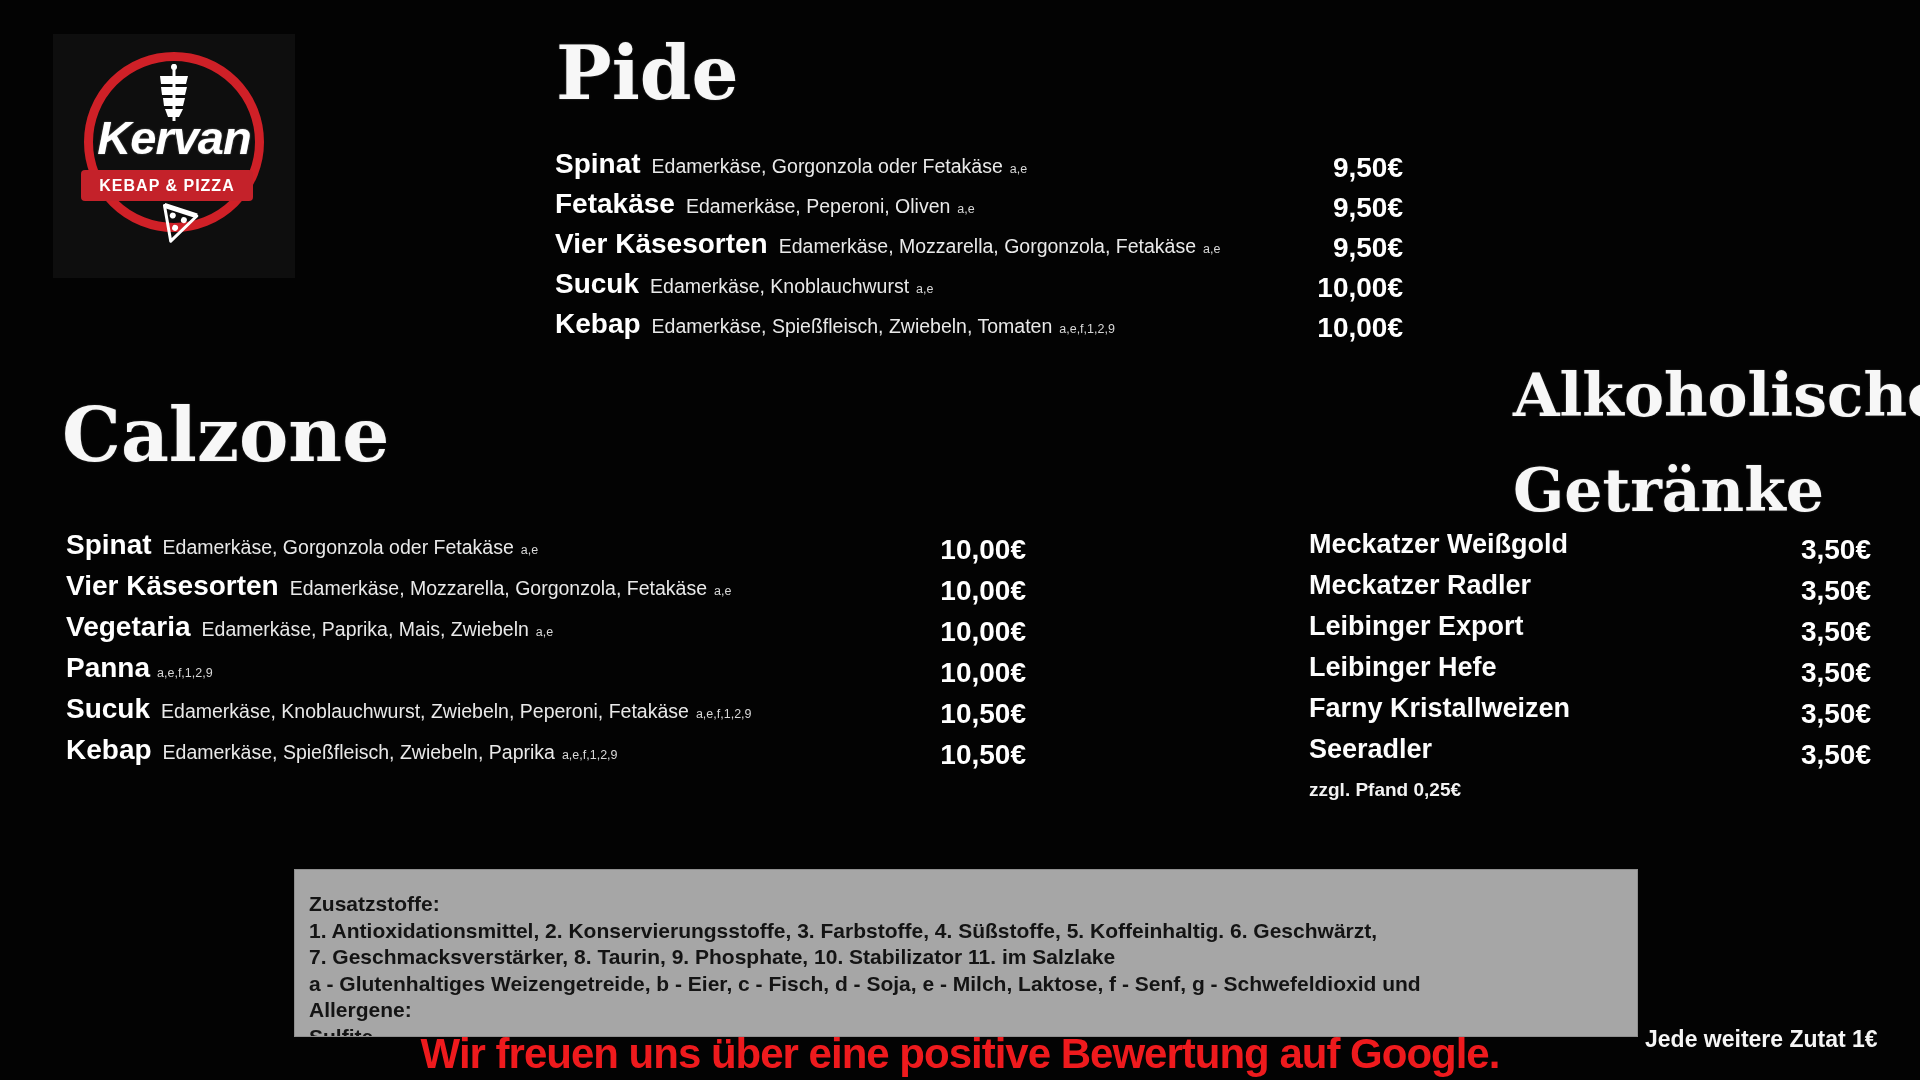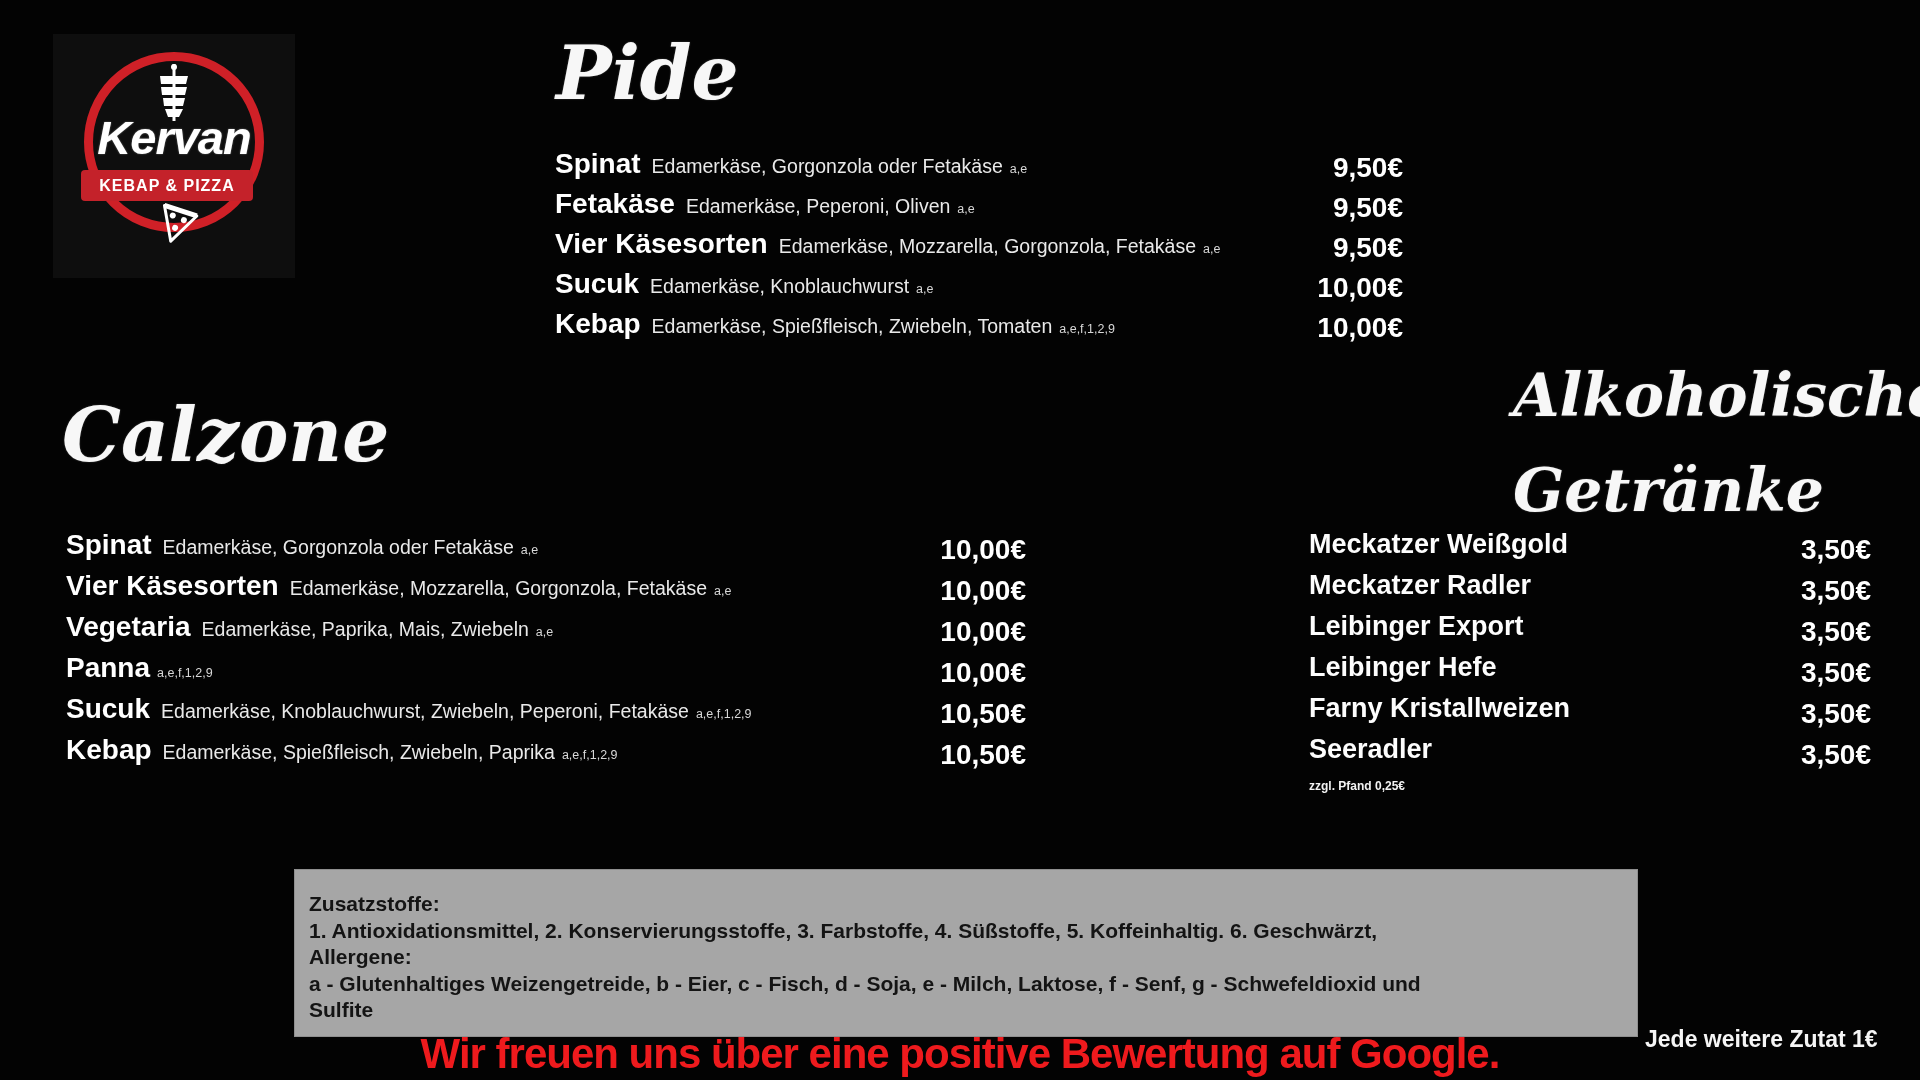--- a/index.html
+++ b/index.html
@@ -34,21 +34,21 @@
     background:#c4222a; border-radius:4px;
     display:flex; align-items:center; justify-content:center;
     font-weight:900; font-size:16px; letter-spacing:1px; color:#fff;
   }
   .logo-pizza { position:absolute; left:100px; top:168px; width:46px; height:46px; }
 
   
   .script-title {
     position:absolute;
     font-family:"DejaVu Serif", serif;
-    font-style:italic; font-weight:700;
+    font-weight:700;
     color:#f7f7f7; white-space:nowrap;
     text-shadow:0 0 2px rgba(255,255,255,.25);
   }
   .title-pide    { left:556px; top:30px;  font-size:74px; }
   .title-calzone { left:62px;  top:392px; font-size:74px; }
   .title-drinks  { left:1513px; top:348px; font-size:60px; line-height:95px; }
 
   
   .menu-list { position:absolute; }
   .list-pide    { left:555px;  top:148px; width:848px; }
@@ -65,21 +65,21 @@
   .item-desc  { font-weight:400; font-size:19.5px; color:#e9e9e9; margin-left:11px; }
   .item-codes { font-weight:400; font-size:12.5px; color:#d8d8d8; margin-left:7px; }
   .item-price {
     position:absolute; right:0; bottom:4px;
     font-weight:600; font-size:28px; color:#ffffff;
   }
   .drink-name { font-weight:600; font-size:27px; color:#fdfdfd; }
 
   .deposit-note {
     position:absolute; left:0; top:250px;
-    font-weight:600; font-size:12px; color:#f2f2f2;
+    font-weight:600; font-size:19px; color:#f2f2f2;
   }
 
   
   .info-box {
     position:absolute; left:294px; top:869px; width:1344px; height:168px;
     background:#a6a6a6;
     border:1px solid #8f8f8f;
     padding:21px 14px;
     color:#141414;
     font-weight:700; font-size:21px; line-height:26.5px;
@@ -226,19 +226,20 @@
   <div class="menu-row">
     <span class="drink-name">Seeradler</span>
     <span class="item-price">3,50€</span>
   </div>
   <div class="deposit-note">zzgl. Pfand 0,25€</div>
 </div>
 
 <div class="info-box">
   <div>Zusatzstoffe:</div>
   <div>1. Antioxidationsmittel, 2. Konservierungsstoffe, 3. Farbstoffe, 4. Süßstoffe, 5. Koffeinhaltig. 6. Geschwärzt,</div>
+  <div>7. Geschmacksverstärker, 8. Taurin, 9. Phosphate, 10. Stabilizator 11. im Salzlake</div>
+  <div>a - Glutenhaltiges Weizengetreide, b - Eier, c - Fisch, d - Soja, e - Milch, Laktose, f - Senf, g - Schwefeldioxid und</div>
   <div>Allergene:</div>
-  <div>a - Glutenhaltiges Weizengetreide, b - Eier, c - Fisch, d - Soja, e - Milch, Laktose, f - Senf, g - Schwefeldioxid und</div>
   <div>Sulfite</div>
 </div>
 
 <div class="review-banner">Wir freuen uns über eine positive Bewertung auf Google.</div>
 <div class="extra-topping">Jede weitere Zutat 1€</div>
 
 </body></html>

